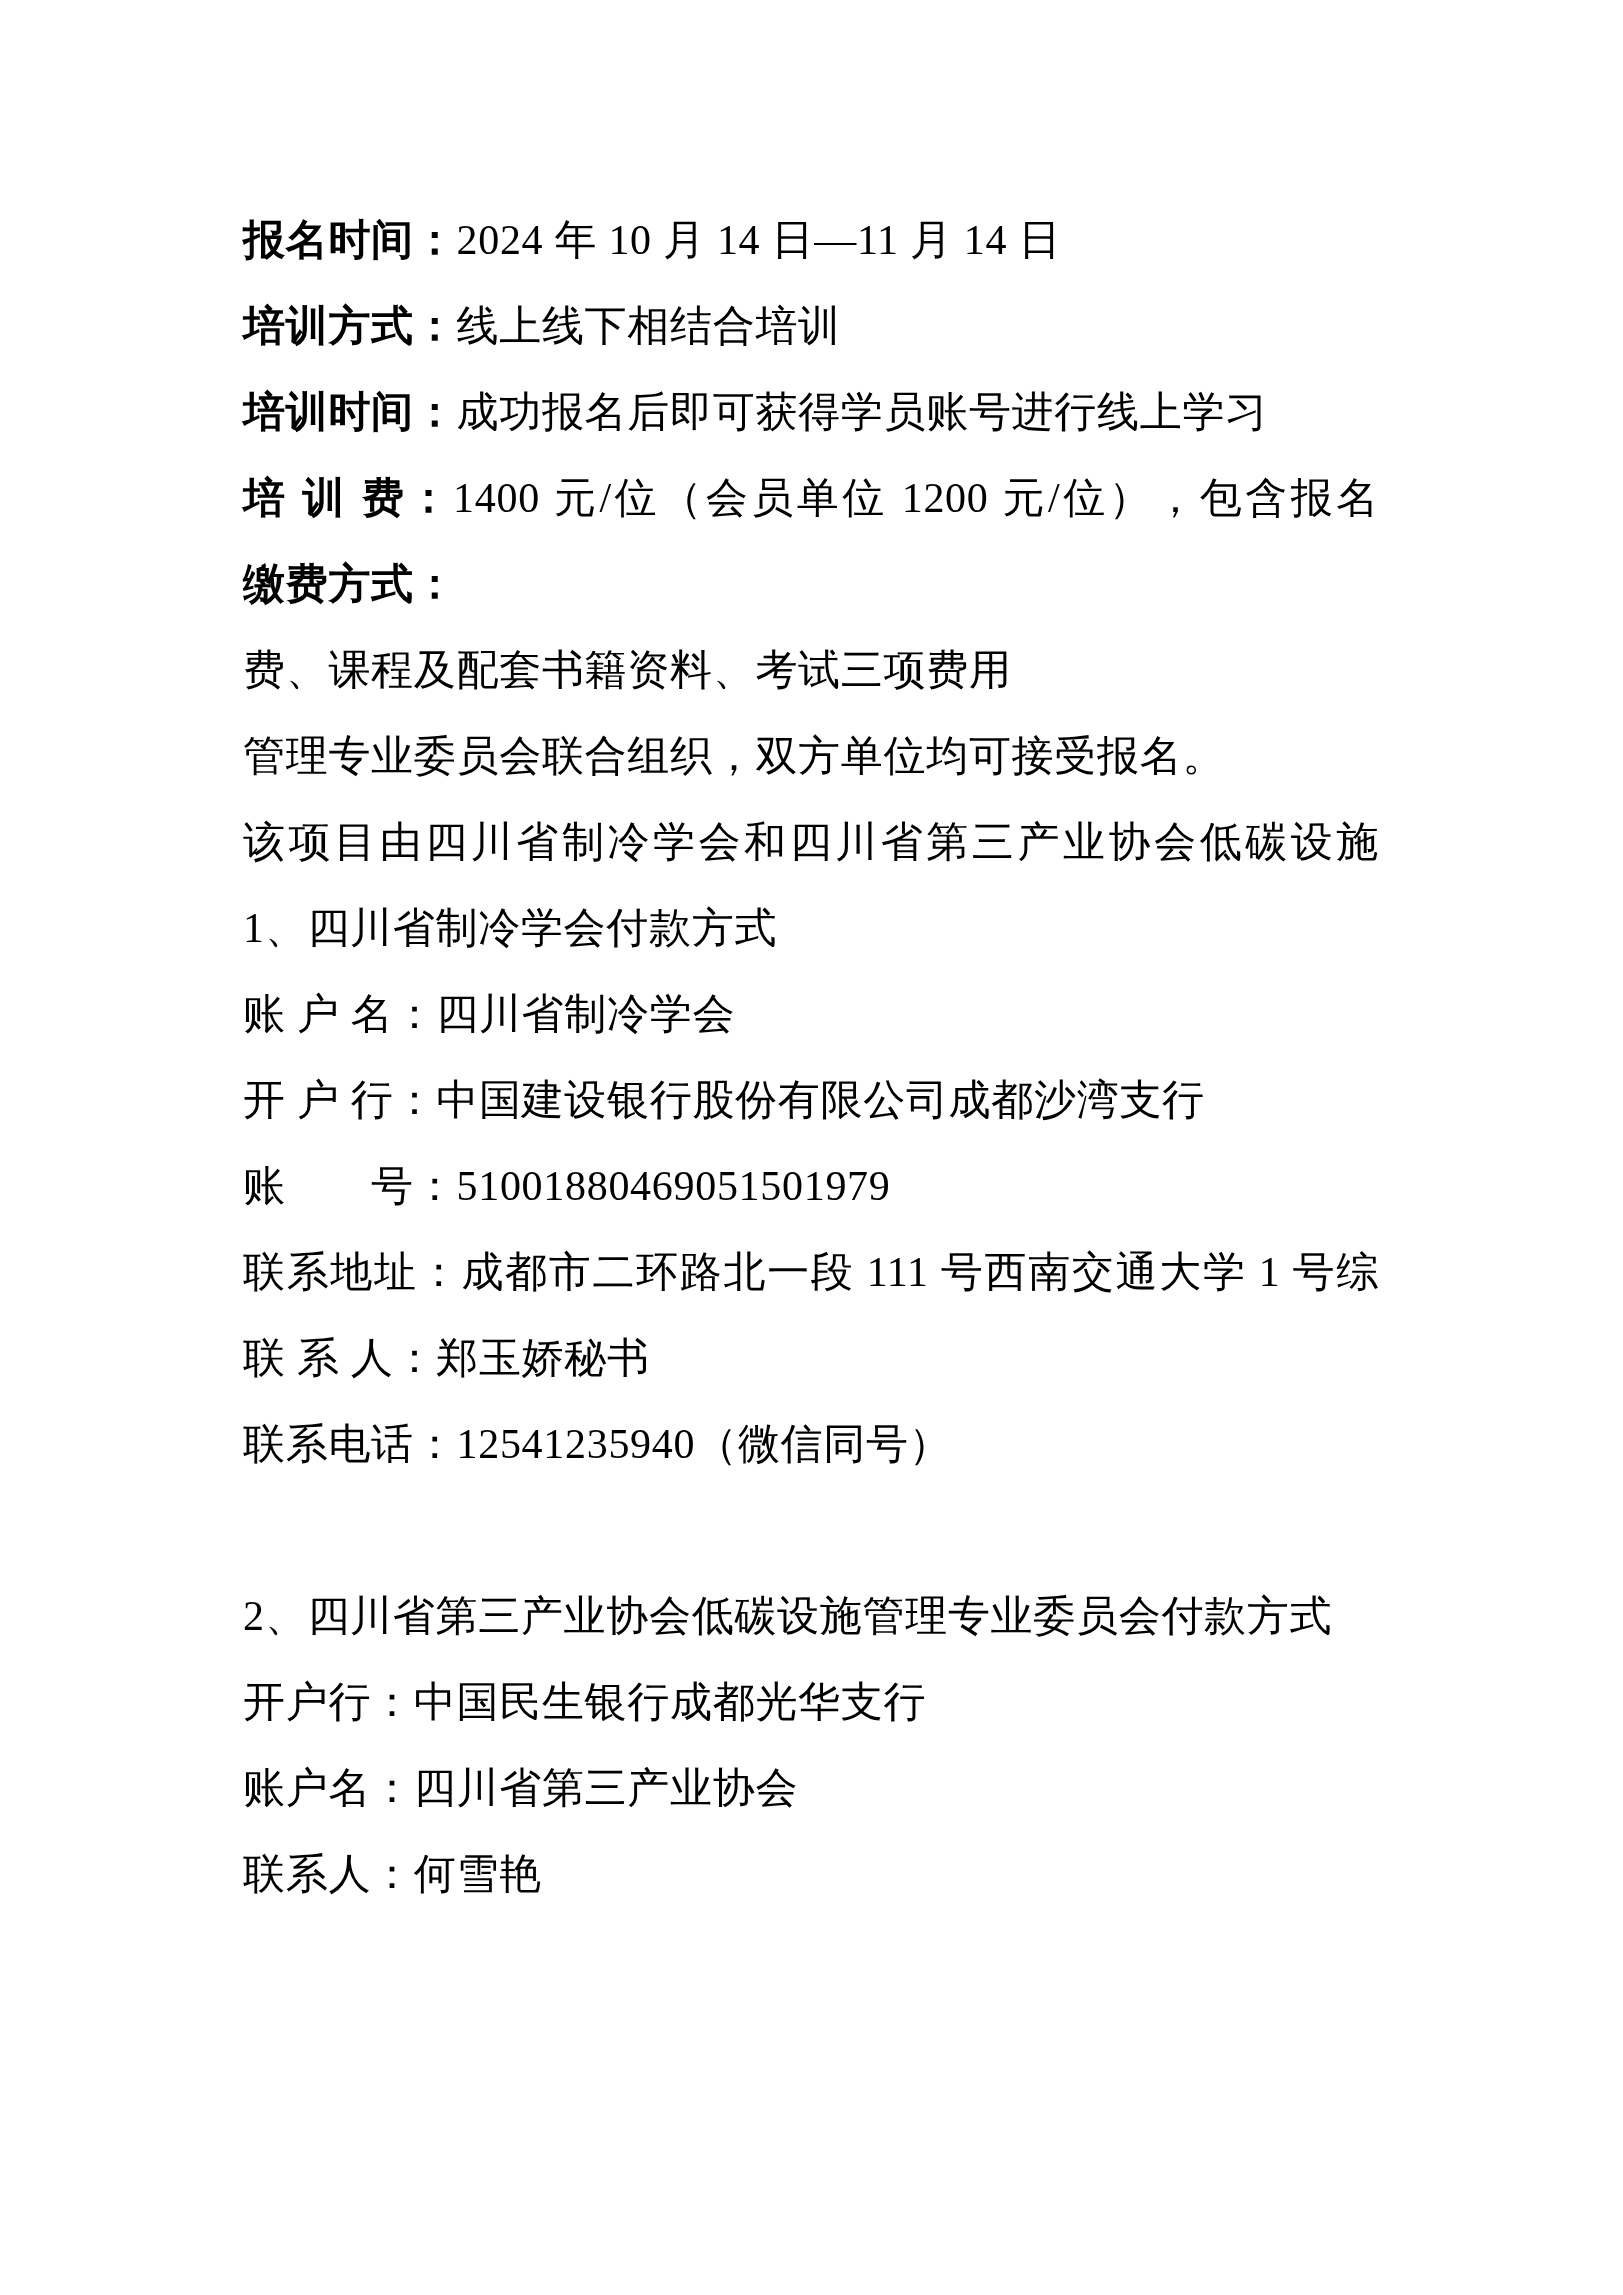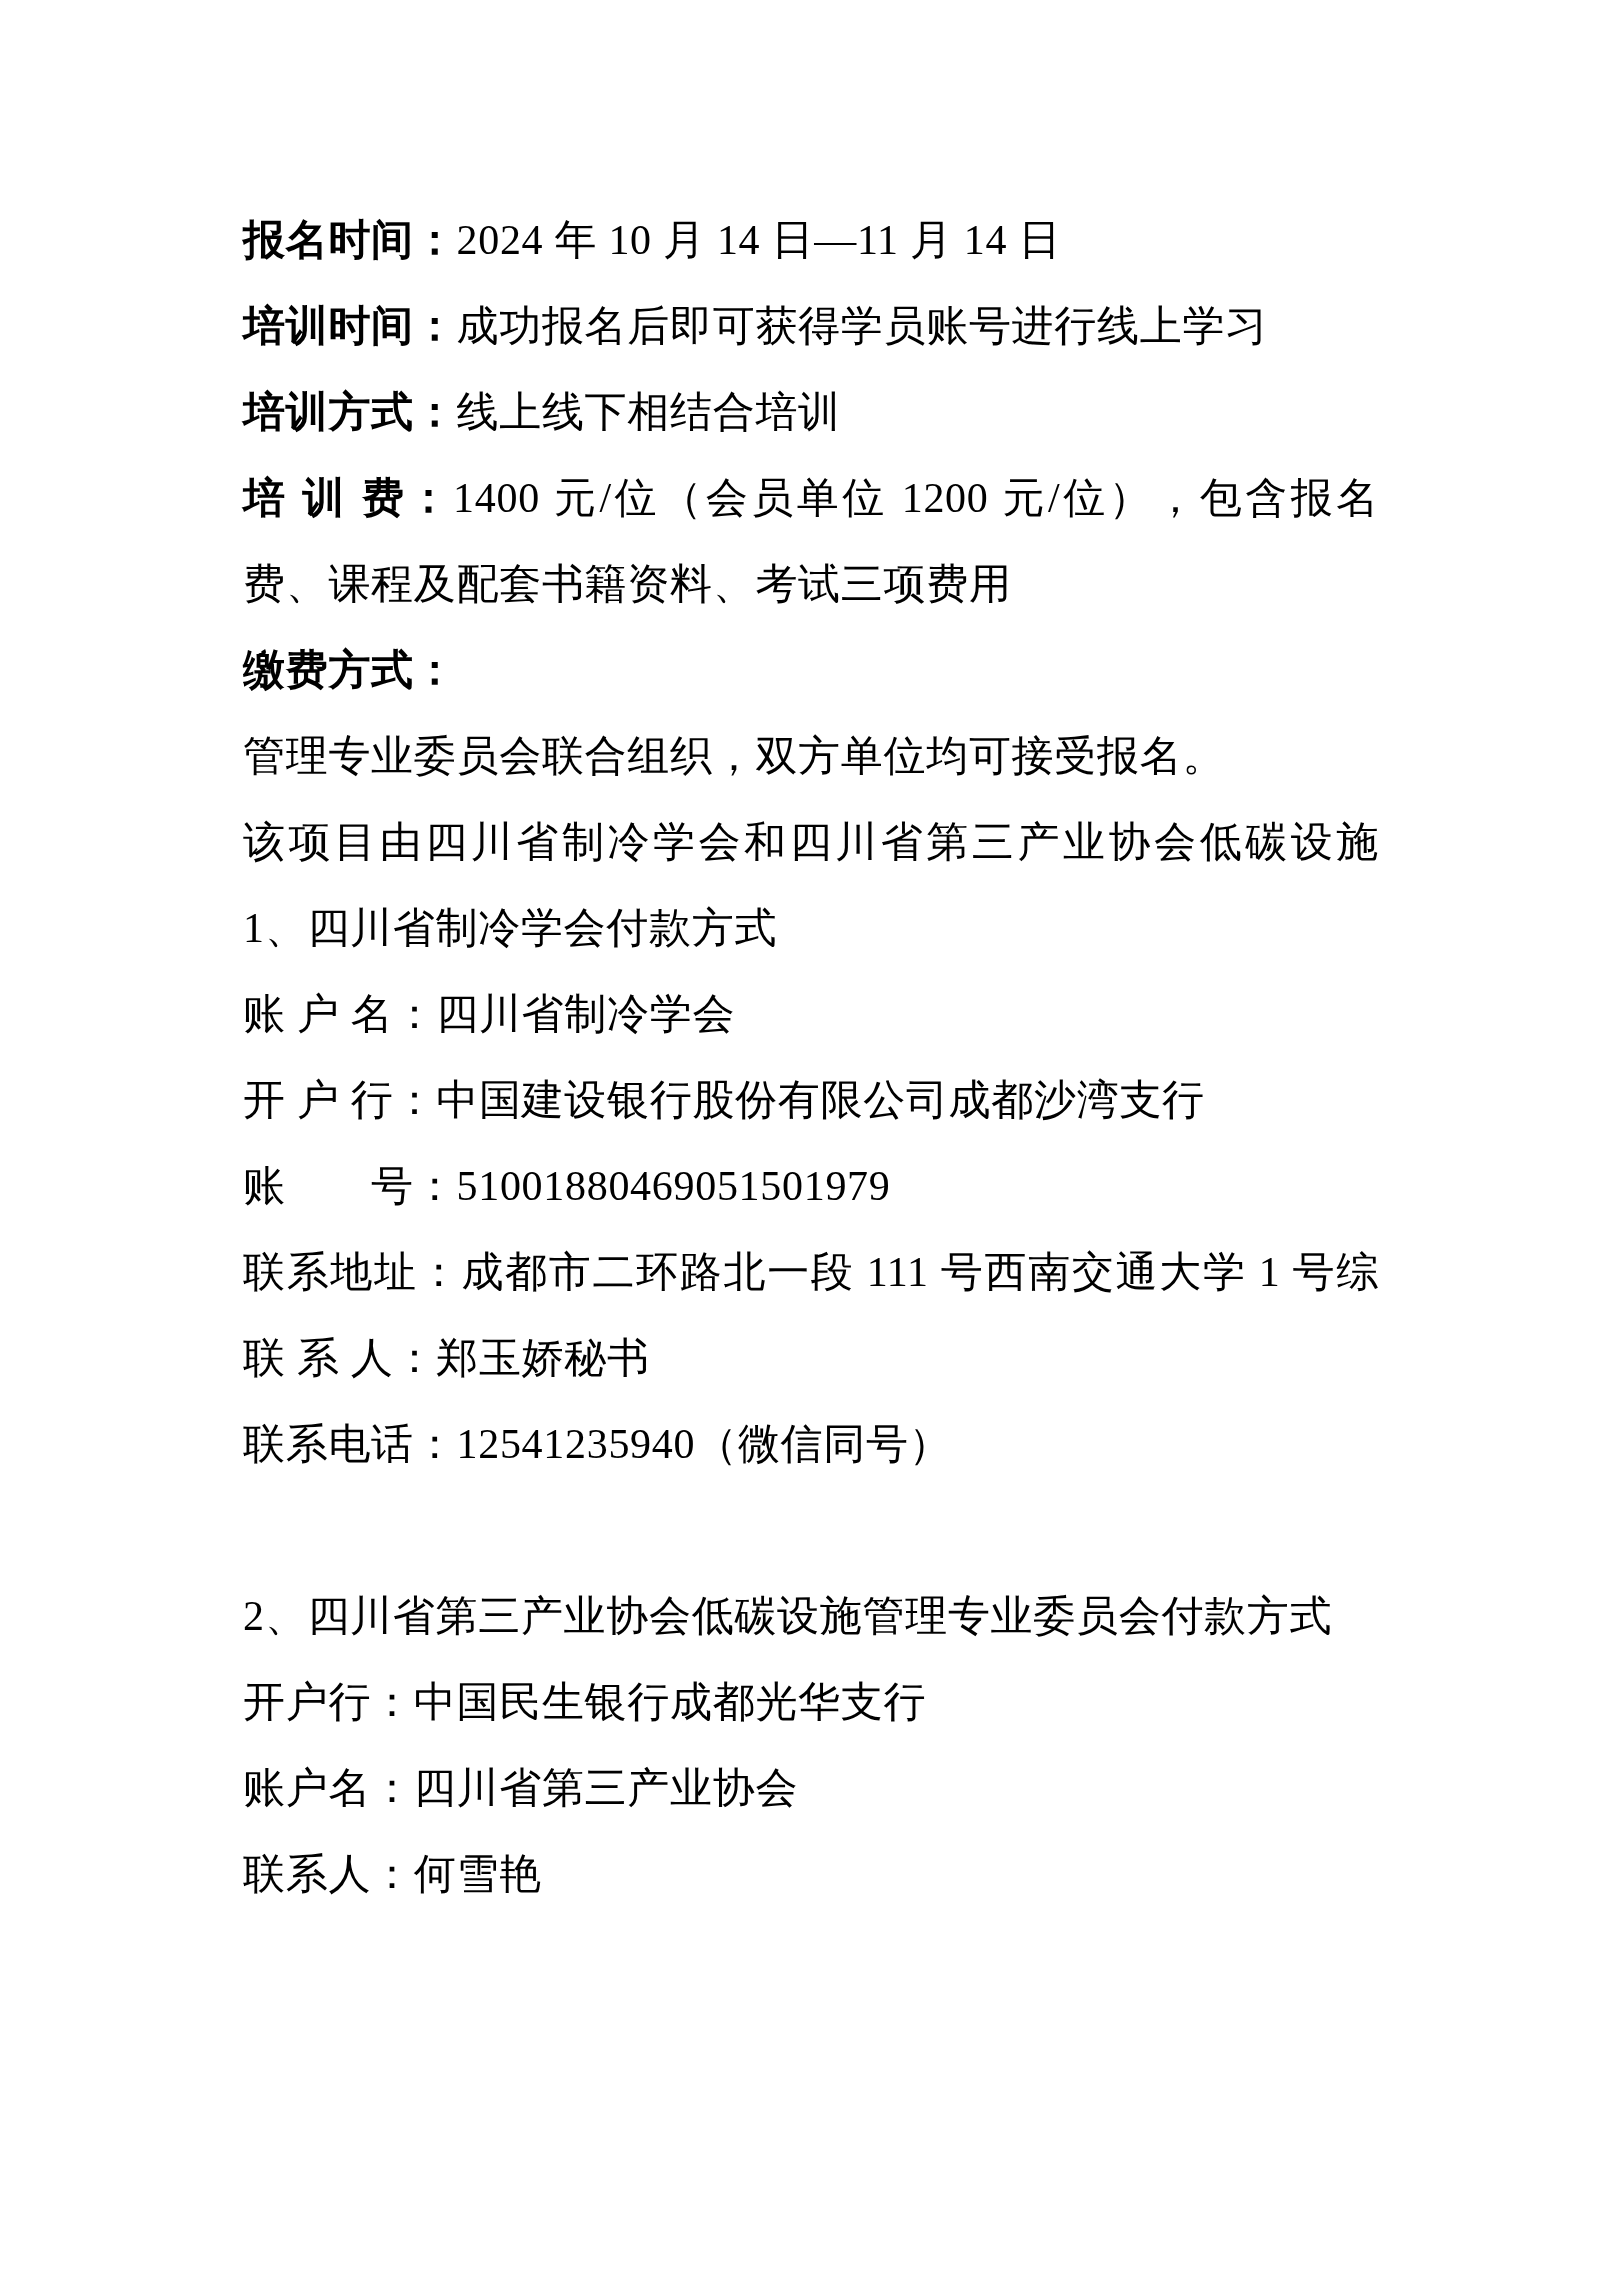--- a/index.html
+++ b/index.html
@@ -44,25 +44,25 @@
   .label, .text {
     color: #000000;
   }
 </style>
 </head>
 <body>
 
 <div class="page">
   <div class="doc-body">
       <div class="line"><span class="label bold">报名时间：</span><span class="text">2024 年 10 月 14 日—11 月 14 日</span></div>
+      <div class="line"><span class="label bold">培训方式：</span><span class="text">线上线下相结合培训</span></div>
       <div class="line"><span class="label bold">培训时间：</span><span class="text">成功报名后即可获得学员账号进行线上学习</span></div>
-      <div class="line"><span class="label bold">培训方式：</span><span class="text">线上线下相结合培训</span></div>
       <div class="line stretch"><span class="label bold">培 训 费：</span><span class="text">1400 元/位（会员单位 1200 元/位），包含报名</span></div>
+      <div class="line"><span class="label bold">缴费方式：</span></div>
       <div class="line"><span class="text">费、课程及配套书籍资料、考试三项费用</span></div>
-      <div class="line"><span class="label bold">缴费方式：</span></div>
       <div class="line"><span class="text">管理专业委员会联合组织，双方单位均可接受报名。</span></div>
       <div class="line stretch"><span class="text">该项目由四川省制冷学会和四川省第三产业协会低碳设施</span></div>
       <div class="line"><span class="text">1、四川省制冷学会付款方式</span></div>
       <div class="line"><span class="label">账 户 名：</span><span class="text">四川省制冷学会</span></div>
       <div class="line"><span class="label">开 户 行：</span><span class="text">中国建设银行股份有限公司成都沙湾支行</span></div>
       <div class="line"><span class="label">账　　号：</span><span class="text">51001880469051501979</span></div>
       <div class="line stretch"><span class="label">联系地址：</span><span class="text">成都市二环路北一段 111 号西南交通大学 1 号综</span></div>
       <div class="line"><span class="label">联 系 人：</span><span class="text">郑玉娇秘书</span></div>
       <div class="line"><span class="label">联系电话：</span><span class="text">12541235940（微信同号）</span></div>
       <div class="line blank"></div>

